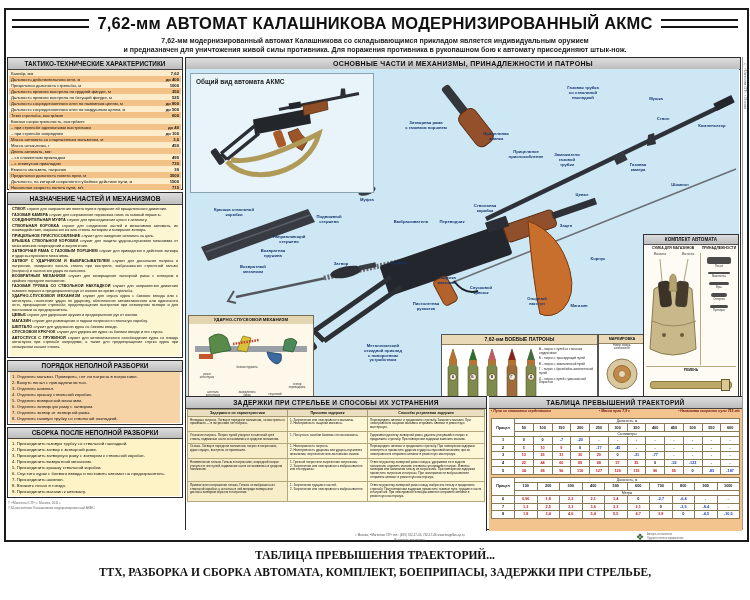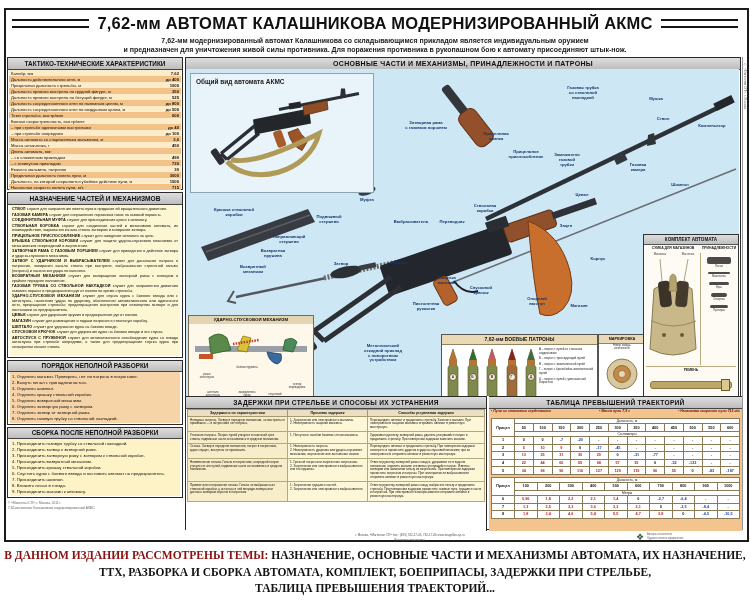--- a/index.html
+++ b/index.html
@@ -764,20 +764,16 @@
     <span class="credits">
       <span style="display:block;">Авторы-составители</span>
       <span style="display:block;">Художественное оформление</span>
     </span>
   </div>
   <div class="abs side-strip">
     <span>© «Магеллан СП», г. Москва</span>
   </div>
 
   <div class="abs bottom-text">
-    <div>
-      <span class="lead">В ДАННОМ ИЗДАНИИ РАССМОТРЕНЫ ТЕМЫ:</span>
-      <span>НАЗНАЧЕНИЕ, ОСНОВНЫЕ ЧАСТИ И МЕХАНИЗМЫ АВТОМАТА, ИХ НАЗНАЧЕНИЕ,</span>
-    </div>
+    <div>ТАБЛИЦА ПРЕВЫШЕНИЯ ТРАЕКТОРИЙ...</div>
     <div>ТТХ, РАЗБОРКА И СБОРКА АВТОМАТА, КОМПЛЕКТ,  БОЕПРИПАСЫ, ЗАДЕРЖКИ ПРИ СТРЕЛЬБЕ,</div>
-    <div>ТАБЛИЦА ПРЕВЫШЕНИЯ ТРАЕКТОРИЙ...</div>
   </div>
 </div>
 
 </body></html>

